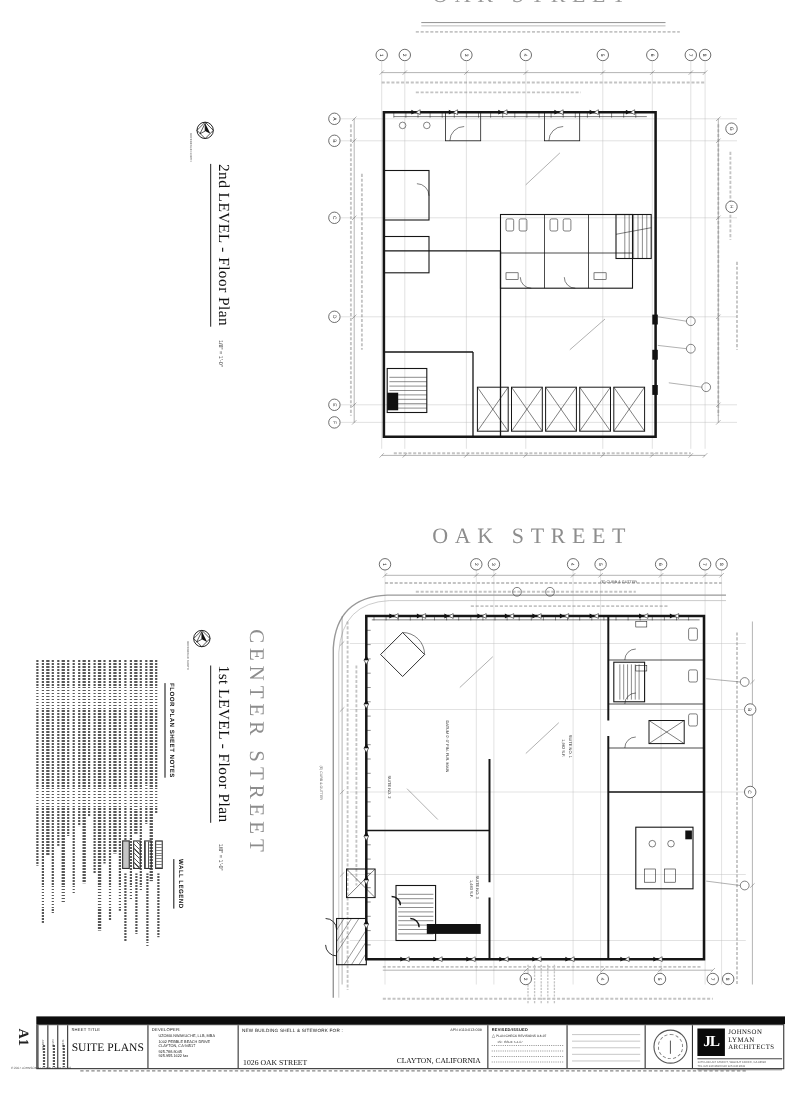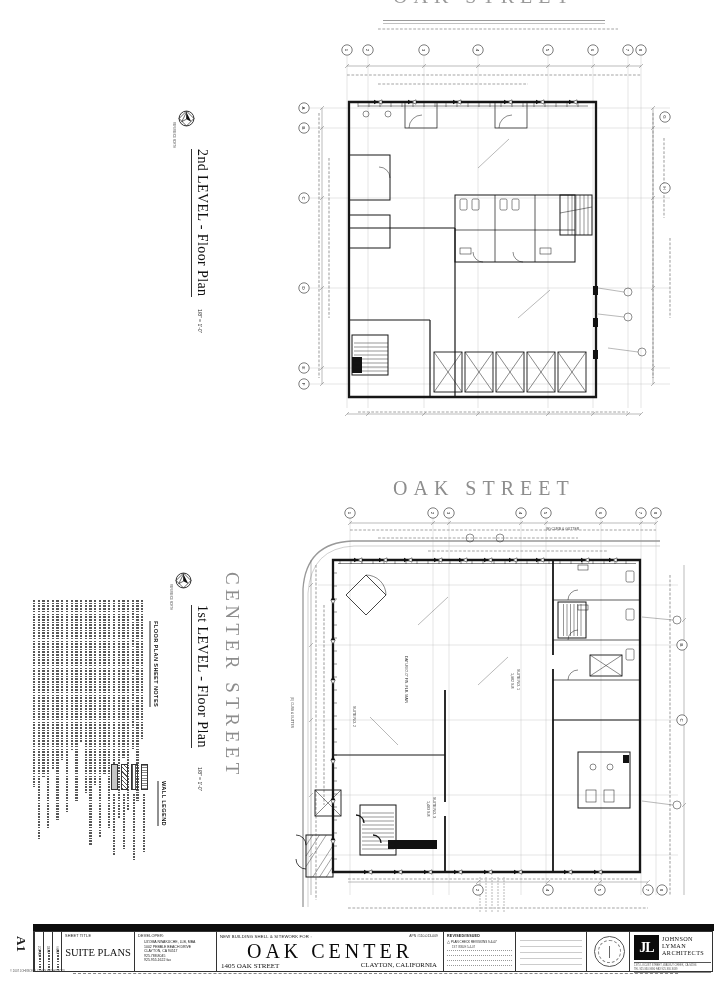--- a/index.html
+++ b/index.html
@@ -636,22 +636,21 @@
         <div>1002 PEBBLE BEACH DRIVE</div>
         <div>CLAYTON, CA  94517</div>
         <div>925.788.8045</div>
         <div>925.955.1622 fax</div>
       </div>
     </div>
 
     <div class="tb-col" style="left:182px;width:227px;">
       <div class="tb-lab" style="font-size:4.2px;">NEW BUILDING SHELL &amp; SITEWORK FOR :</div>
       <div style="position:absolute;right:5px;top:1.5px;font-size:3.4px;color:#333;">APN #110-013-009</div>
-      <div class="serif" style="position:absolute;left:0;right:0;top:8px;text-align:center;font-size:20px;letter-spacing:4px;color:#0a0a0a;">OAK CENTER</div>
-      <div class="serif" style="position:absolute;left:4px;top:30px;font-size:7px;color:#111;">1405 OAK STREET</div>
+      <div class="serif" style="position:absolute;left:4px;top:30px;font-size:7px;color:#111;">1026 OAK STREET</div>
       <div class="serif" style="position:absolute;right:6px;top:29px;font-size:6.8px;color:#111;">CLAYTON, CALIFORNIA</div>
     </div>
 
     <div class="tb-col" style="left:409px;width:72px;">
       <div class="tb-lab" style="font-weight:bold;font-size:3.6px;">REVISED/ISSUED</div>
       <div style="position:absolute;left:3px;top:7px;font-size:3px;color:#222;">
         <span style="font-size:4px;">△</span>
         <span>PLAN CHECK REVISIONS  9-6-07</span>
       </div>
       <div style="position:absolute;left:8px;top:12.5px;font-size:2.8px;color:#444;">1ST ISSUE  5-4-07</div>

